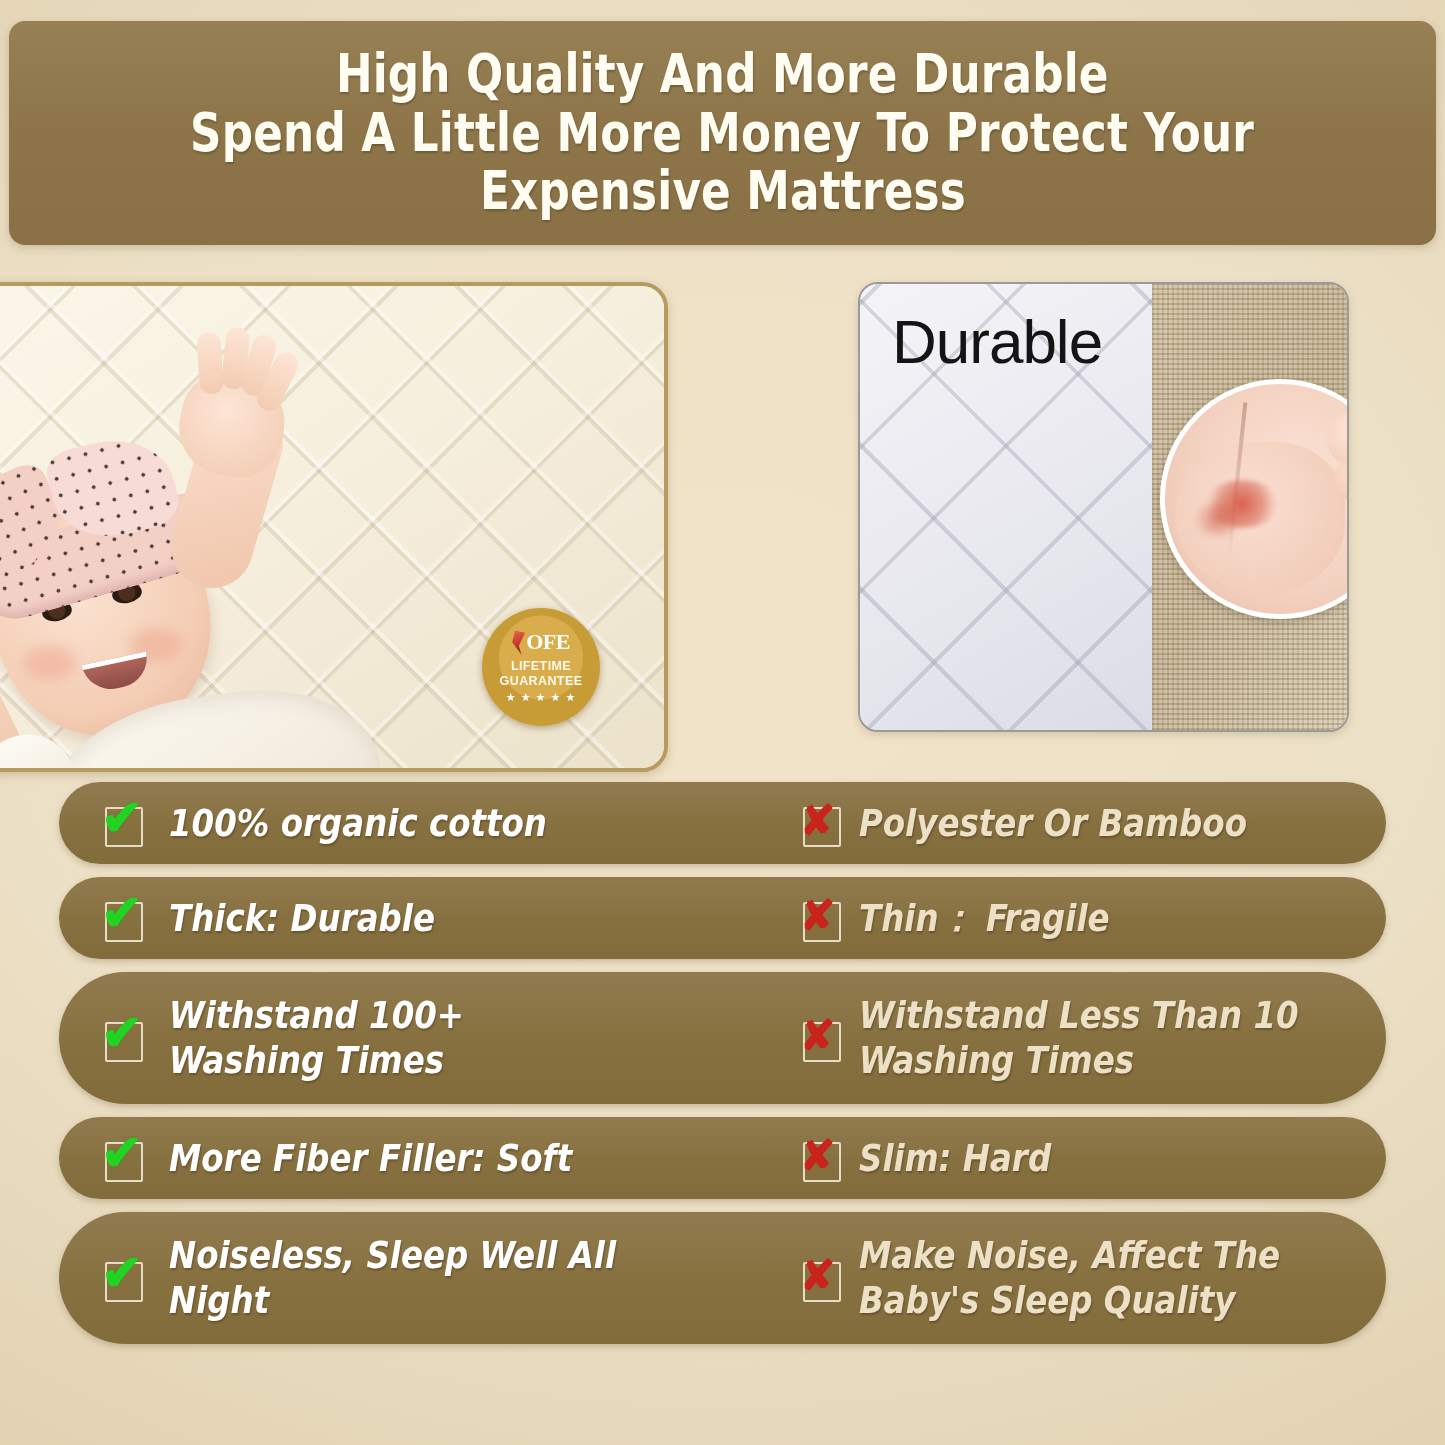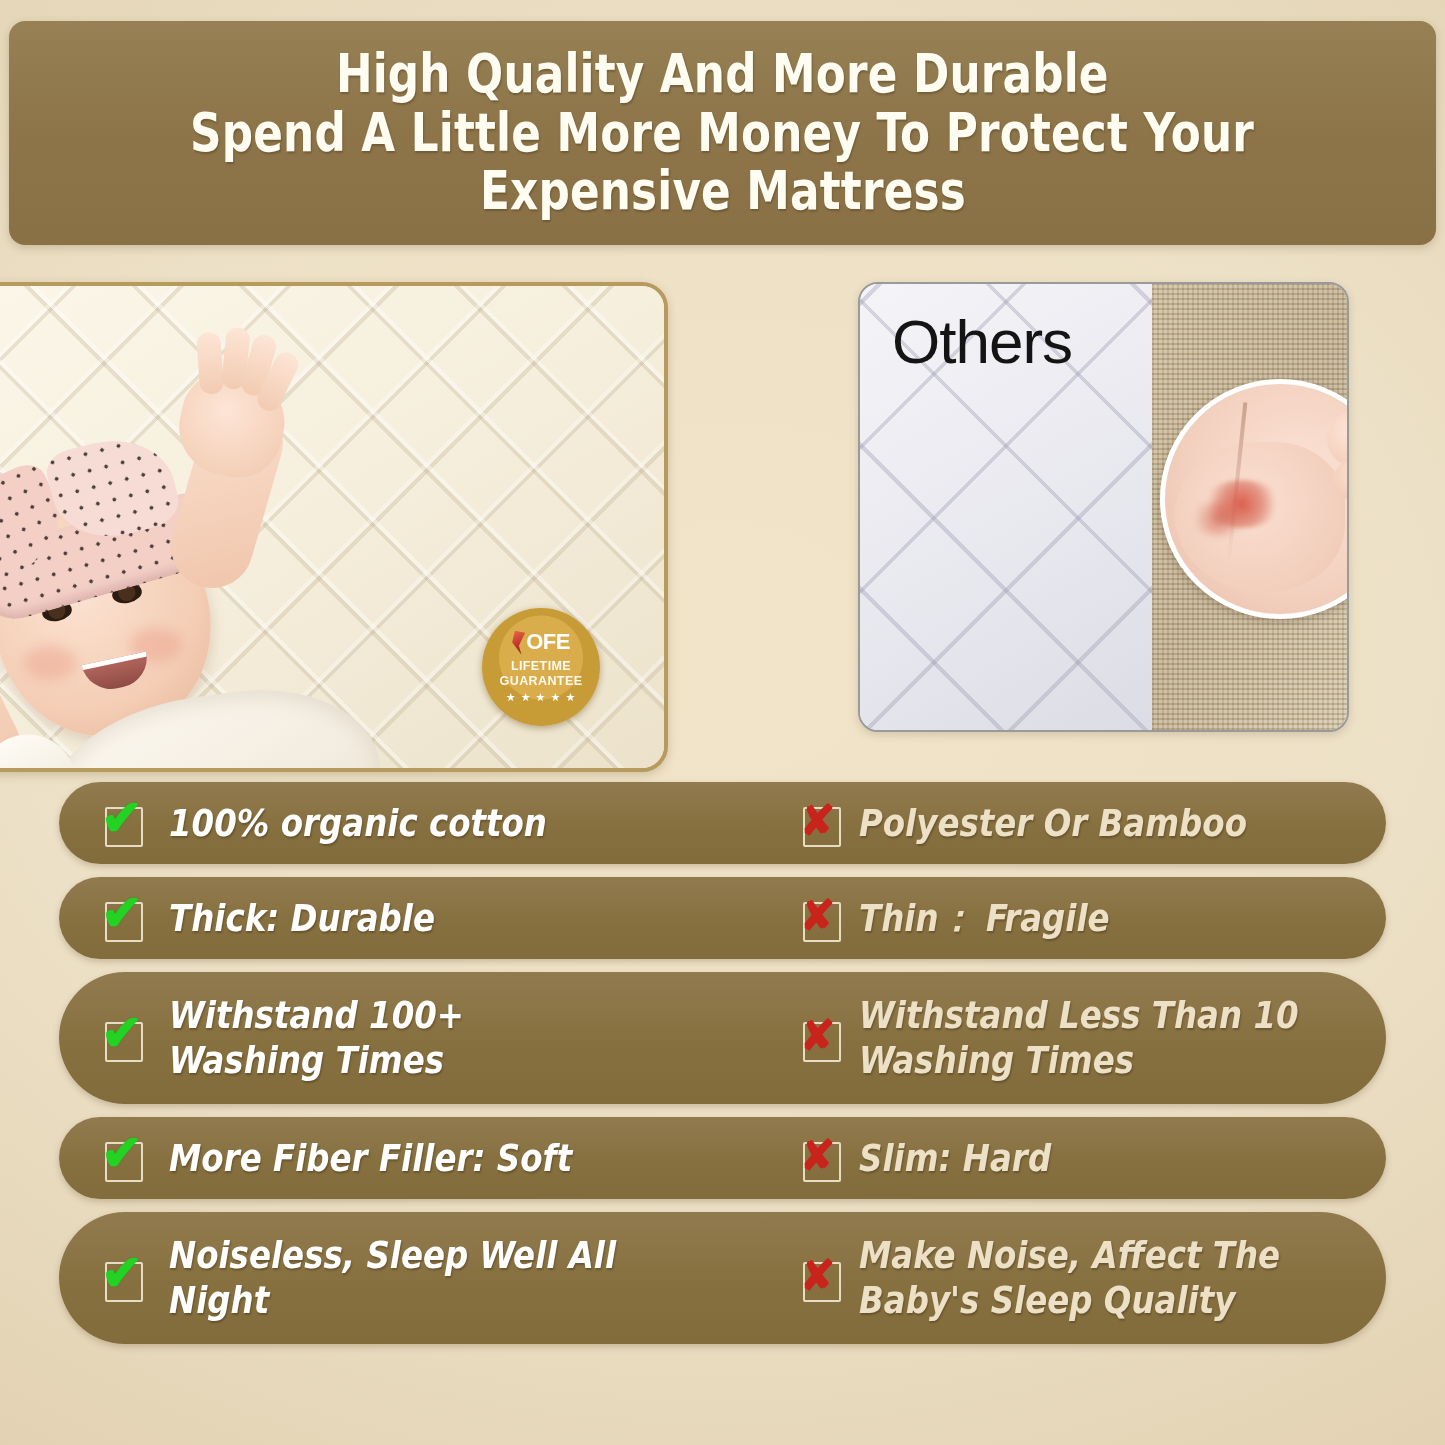--- a/index.html
+++ b/index.html
@@ -167,21 +167,21 @@
       #d9ad4c 192deg 198deg,#c09027 198deg 204deg,#d9ad4c 204deg 210deg,#c09027 210deg 216deg,
       #d9ad4c 216deg 222deg,#c09027 222deg 228deg,#d9ad4c 228deg 234deg,#c09027 234deg 240deg,
       #d9ad4c 240deg 246deg,#c09027 246deg 252deg,#d9ad4c 252deg 258deg,#c09027 258deg 264deg,
       #d9ad4c 264deg 270deg,#c09027 270deg 276deg,#d9ad4c 276deg 282deg,#c09027 282deg 288deg,
       #d9ad4c 288deg 294deg,#c09027 294deg 300deg,#d9ad4c 300deg 306deg,#c09027 306deg 312deg,
       #d9ad4c 312deg 318deg,#c09027 318deg 324deg,#d9ad4c 324deg 330deg,#c09027 330deg 336deg,
       #d9ad4c 336deg 342deg,#c09027 342deg 348deg,#d9ad4c 348deg 354deg,#c09027 354deg 360deg);
     z-index:-1;
   }
   .seal-brand{font-size:21px;font-weight:bold;letter-spacing:.5px;line-height:1;
-    display:flex;align-items:center;gap:1px;margin-bottom:5px;}
+    display:flex;align-items:center;gap:1px;margin-bottom:5px;font-family:Liberation Serif, serif;}
   .seal-brand .swoosh{
     display:inline-block;width:13px;height:24px;
     background:linear-gradient(160deg,#e8654b 0%,#c2352a 55%,#7e2420 100%);
     clip-path:polygon(22% 0,100% 8%,52% 62%,72% 100%,0 48%);
     transform:translateY(1px);
   }
   .seal-brand .ofe{color:#fff;font-size:22px;letter-spacing:-.5px;}
   .seal-l1,.seal-l2{font-size:12.5px;font-weight:bold;line-height:1.18;letter-spacing:.4px;}
   .seal-stars{font-size:11px;letter-spacing:1px;margin-top:3px;color:#fff;}
 
@@ -337,21 +337,21 @@
         <div class="seal-l1">LIFETIME</div>
         <div class="seal-l2">GUARANTEE</div>
         <div class="seal-stars">★ ★ ★ ★ ★</div>
       </div>
     </div>
 
 
     <div class="panelR">
       <div class="quiltWhite"></div>
       <div class="burlap"></div>
-      <div class="others-label">Others</div>
+      <div class="others-label">Durable</div>
       <div class="rash">
         <div class="sole"></div>
         <div class="toe"></div>
         <div class="toe2"></div>
         <div class="crease"></div>
         <div class="red"></div>
         <div class="red2"></div>
       </div>
     </div>
   </div>

